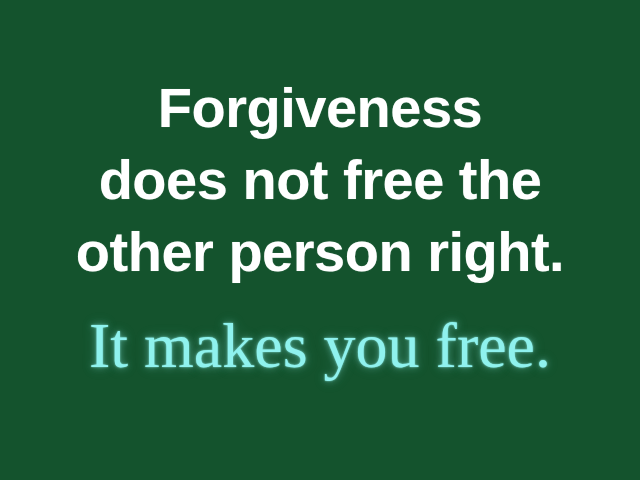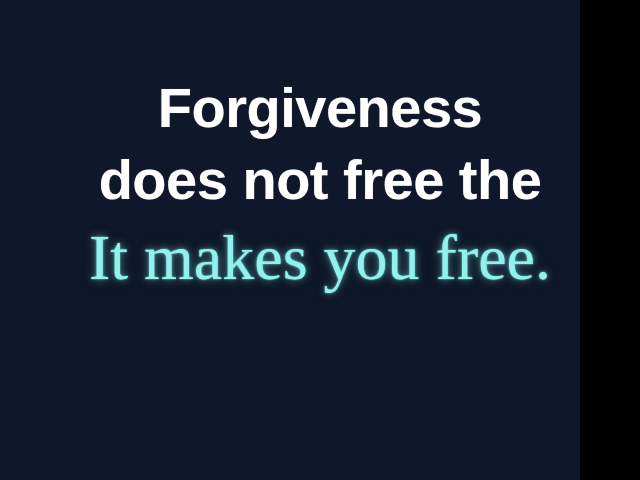--- a/index.html
+++ b/index.html
@@ -10,23 +10,23 @@
   body {
     width: 640px;
     height: 480px;
     background: #000000;
     overflow: hidden;
     font-family: "Liberation Sans", sans-serif;
   }
 
   #quote-card {
     position: relative;
-    width: 580px;
+    width: 640px;
     height: 480px;
-    background: #0f172a;
+    background: #14532d;
     display: block;
     box-sizing: border-box;
   }
 
   #quote-block {
     position: absolute;
     left: 0;
     top: 0;
     width: 640px;
     padding-top: 72px;
@@ -60,32 +60,33 @@
     line-height: 76px;
     letter-spacing: 0px;
     color: #8ff2ee;
     text-shadow:
       0 0 2px rgba(143,242,238,0.85),
       0 0 7px rgba(143,242,238,0.45),
       0 0 14px rgba(120,220,220,0.22);
   }
 
   #line-4 {
-    margin-top: 4px;
+    margin-top: 20px;
   }
 </style>
 </head>
 <body>
 
 <div id="quote-card">
 
   <div id="quote-block">
 
     <span class="line line-sans" id="line-1">Forgiveness</span>
 
     <span class="line line-sans" id="line-2">does not free the</span>
 
+    <span class="line line-sans" id="line-3">other person right.</span>
 
     <span class="line line-serif" id="line-4">It makes you free.</span>
 
   </div>
 
 </div>
 
 </body></html>

